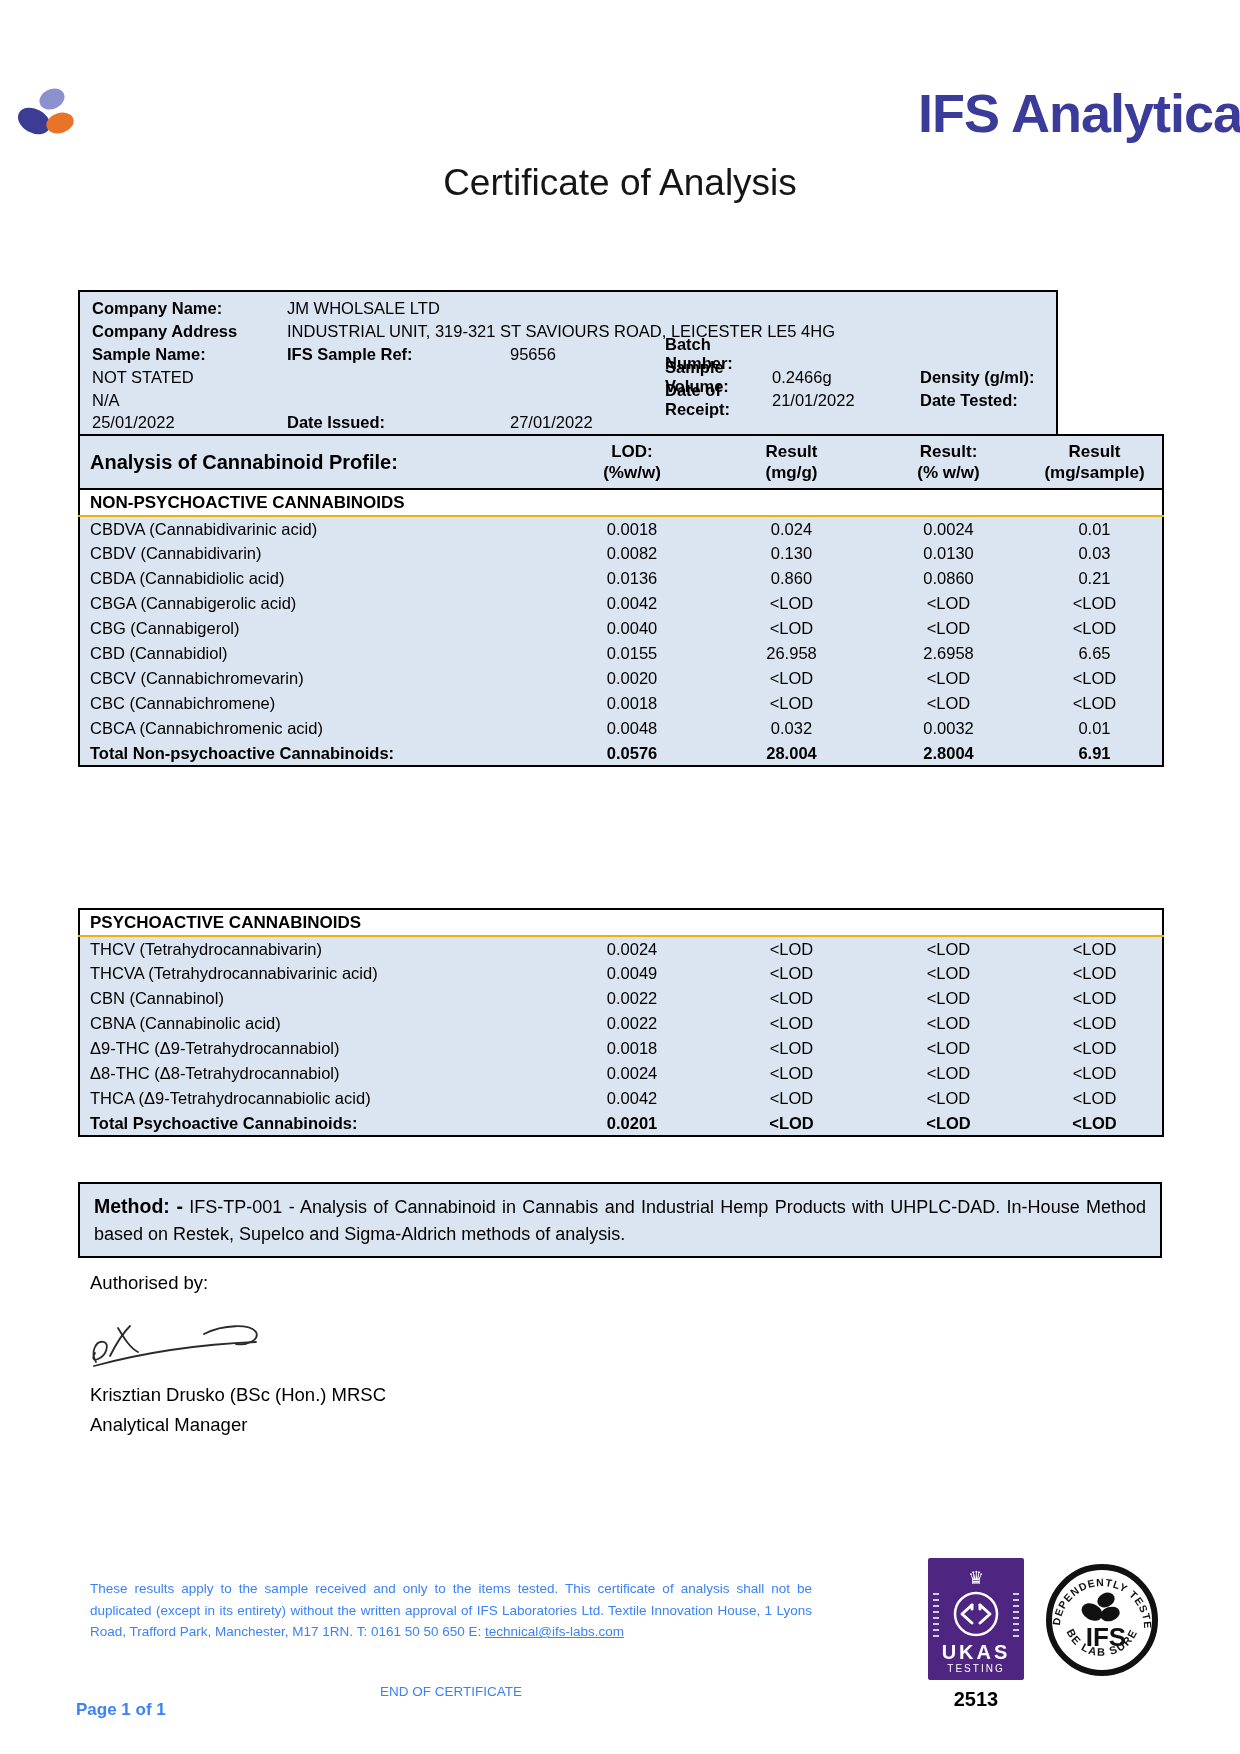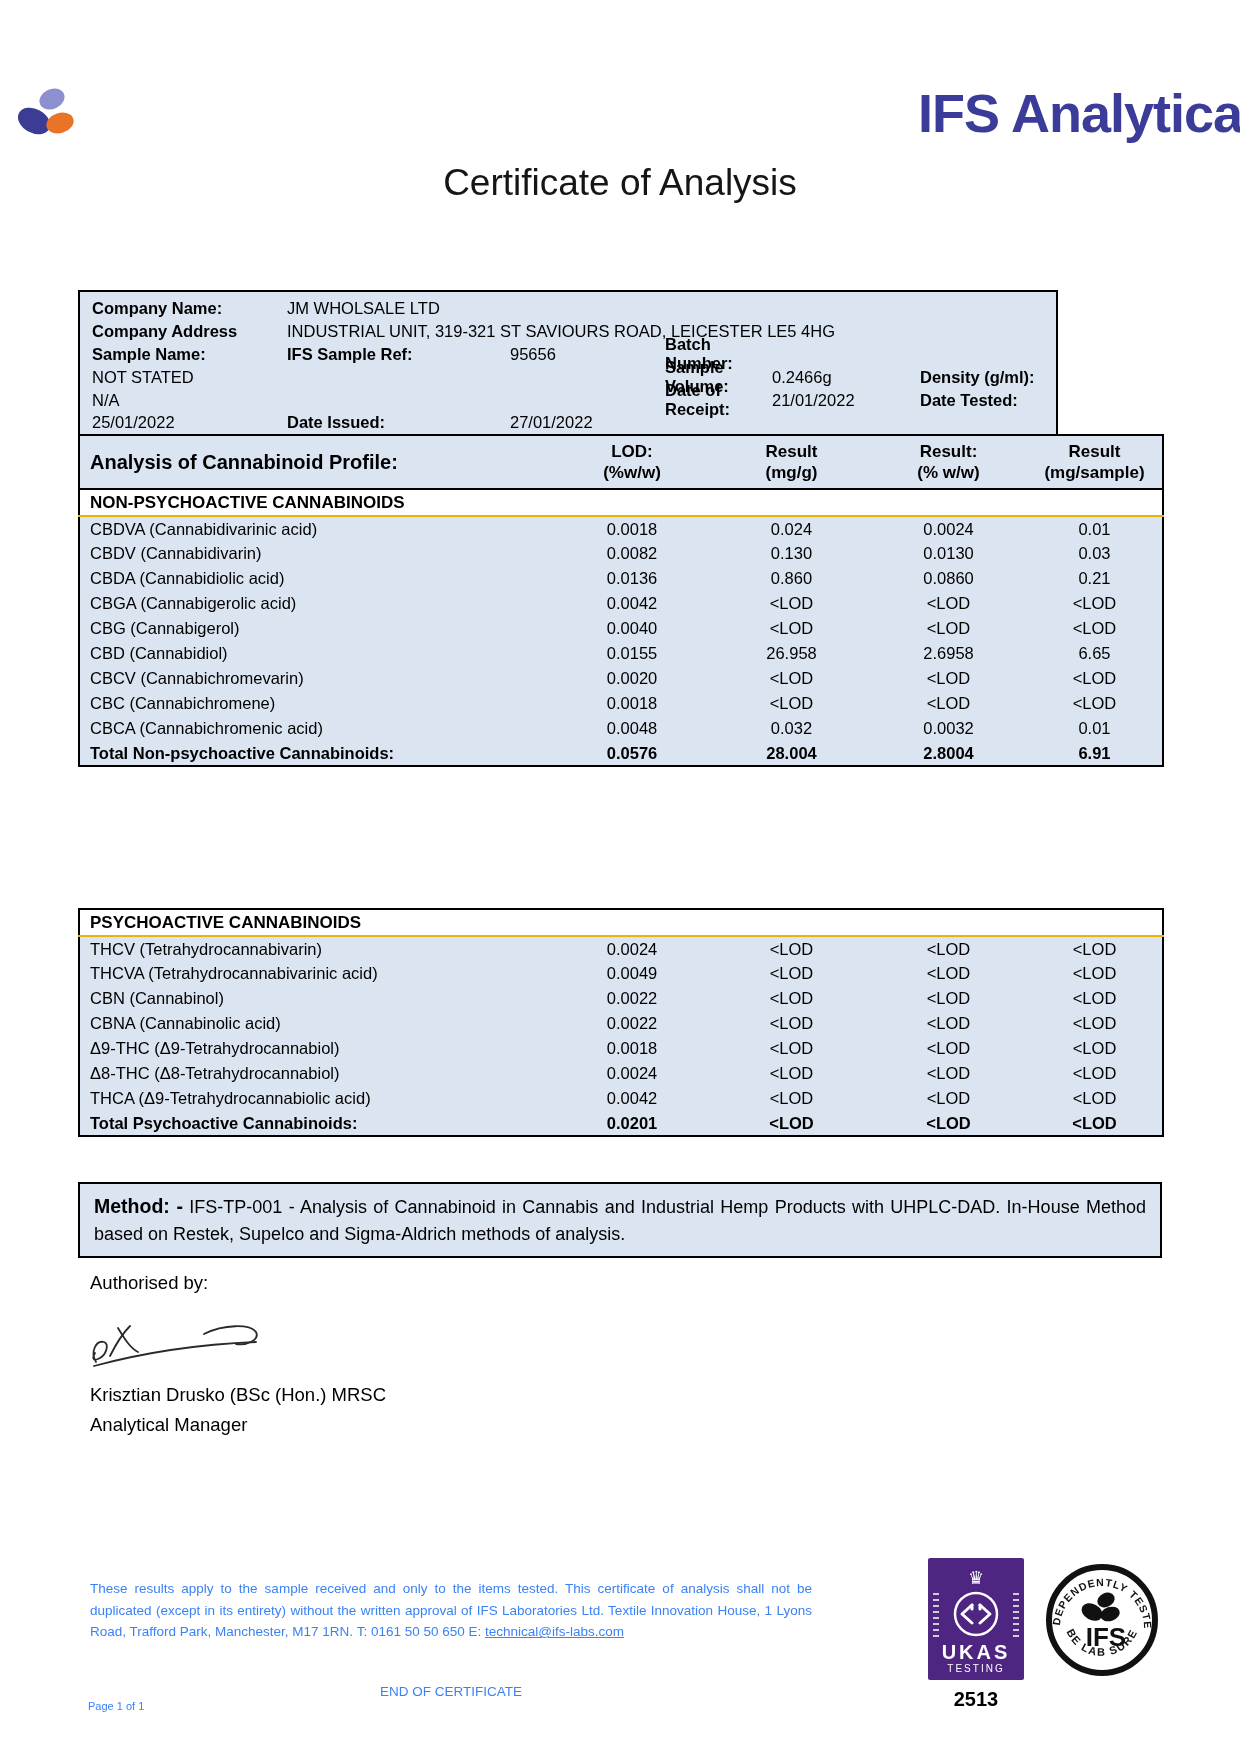--- a/index.html
+++ b/index.html
@@ -46,21 +46,21 @@
   
   .authorised { position:absolute; left:90px; top:1272px; font-size:18.5px; }
   .signature { position:absolute; left:86px; top:1300px; }
   .auth-name { position:absolute; left:90px; top:1380px; font-size:18.5px; line-height:1.6; }
 
   
   .navy { color:#3b82f6; }
   .disclaimer { position:absolute; left:90px; top:1578px; width:722px; font-size:13.5px; line-height:1.6; text-align:justify; }
   .disclaimer .email { text-decoration:underline; cursor:pointer; }
   .end-cert { position:absolute; left:90px; top:1684px; width:722px; text-align:center; font-size:13.5px; }
-  .page-num { position:absolute; left:88px; top:1700px; font-size:11px; }
+  .page-num { position:absolute; left:76px; top:1700px; font-size:17px;font-weight:bold; }
   .ukas-wrap { position:absolute; left:928px; top:1558px; width:96px; text-align:center; }
   .ukas-num { font-size:20px; font-weight:bold; margin-top:4px; color:#000; }
   .ifs-stamp { position:absolute; left:1044px; top:1562px; }
 </style>
 </head>
 <body>
 
 <div class="page">
 
   <div class="logo-row">

